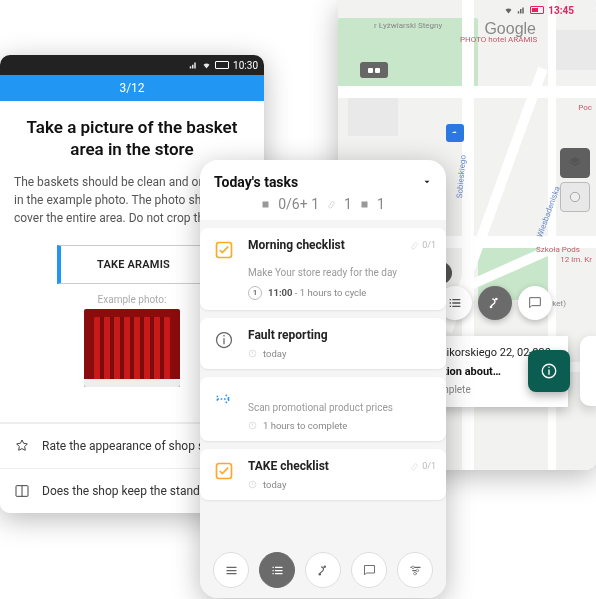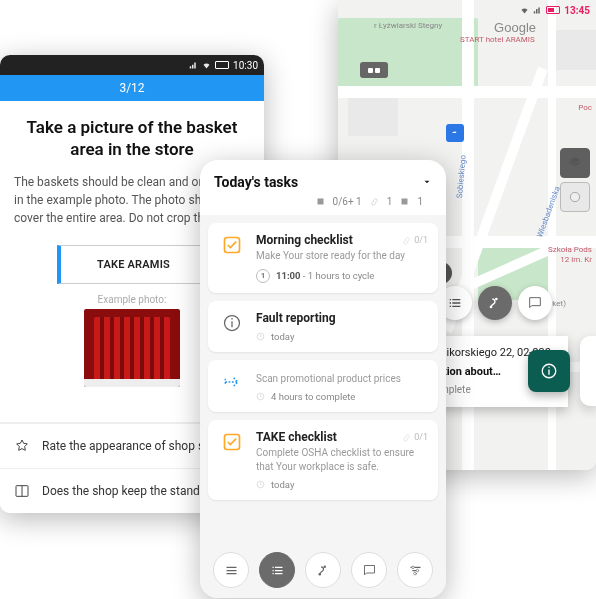--- a/index.html
+++ b/index.html
@@ -37,21 +37,21 @@
 .example-photo{width:96px;height:78px;margin:0 auto;background:#8a0c0c;border-radius:2px;position:relative;overflow:hidden}
 .example-photo::before{content:"";position:absolute;inset:8px 10px 0 10px;background:repeating-linear-gradient(90deg,#c91a1a 0 6px,#7d0b0b 6px 10px);border-radius:2px}
 .example-photo::after{content:"";position:absolute;left:0;right:0;bottom:0;height:8px;background:#eee}
 .left .items{position:absolute;bottom:0;left:0;right:0;background:#fff;border-top:1px solid #eee}
 .left .item{display:flex;align-items:center;gap:12px;padding:14px 14px;border-top:1px solid #eee;font-size:12px;color:#333}
 .left .item svg{width:16px;height:16px;flex-shrink:0;stroke:#444;fill:none;stroke-width:1.5}
 
 
 .right{top:0;right:0;width:258px;height:470px}
 .right .map{position:absolute;inset:0;background:var(--map-bg)}
-.right .statusbar{position:absolute;top:0;left:0;right:0;background:transparent}
+.right .statusbar{position:absolute;top:0;left:0;right:16px;background:transparent}
 .right .statusbar .time{color:var(--pink);font-weight:700}
 .park{position:absolute;background:var(--green-map);border-radius:2px}
 .road{position:absolute;background:var(--road)}
 .road.h{height:12px;left:0;right:0}
 .road.v{width:12px;top:0;bottom:0}
 .building{position:absolute;background:#e9e9e9}
 .poi{position:absolute;font-size:8px;color:#c55a6a;line-height:1.05;text-align:left}
 .poi2{color:#6c8cc7}
 .map-chip{position:absolute;background:#666;border-radius:3px;width:28px;height:16px;display:flex;align-items:center;justify-content:center;gap:2px}
 .map-chip span{width:5px;height:5px;background:#fff;border-radius:1px}
@@ -73,34 +73,34 @@
 .addr-card .done{margin-top:6px;font-size:10px;color:#888}
 .info-fab{position:absolute;width:42px;height:42px;border-radius:8px;background:var(--teal);display:flex;align-items:center;justify-content:center;box-shadow:0 4px 10px rgba(0,0,0,.3)}
 .info-fab svg{width:18px;height:18px;stroke:#fff;fill:none;stroke-width:1.8}
 .edge-card{position:absolute;right:0;width:16px;height:70px;top:336px;background:#fff;border-radius:10px 0 0 10px;box-shadow:0 4px 12px rgba(0,0,0,0.2)}
 
 
 .mid{top:160px;left:200px;width:246px;height:438px;display:flex;flex-direction:column;border-radius:18px}
 .mid .hdr{padding:14px 14px 6px;display:flex;align-items:center;justify-content:space-between}
 .mid .hdr .title{font-size:14px;font-weight:700;color:#111}
 .mid .hdr svg{width:10px;height:10px;fill:#222}
-.mid .meta{display:flex;justify-content:flex-end;padding:0 23px 8px;font-size:10px;color:#888}
+.mid .meta{display:flex;justify-content:center;padding:0 23px 8px;font-size:14px;color:#888}
 .mid .meta .left-meta,.mid .meta .right-meta{display:flex;gap:8px;align-items:center}
 .mid .meta svg{width:9px;height:9px;fill:#999}
-.tasks{flex:1;background:var(--bg);padding:8px 8px 70px;overflow:hidden}
+.tasks{flex:1;background:var(--bg);padding:8px 0 70px;overflow:hidden}
 .task{background:#fff;border-radius:8px;margin-bottom:8px;display:flex;gap:10px;padding:10px;box-shadow:0 1px 2px rgba(0,0,0,.08)}
 .task .icnwrap{width:28px;display:flex;align-items:flex-start;justify-content:center;padding-top:2px}
 .task .icnwrap svg{width:20px;height:20px}
 .task .body{flex:1;min-width:0}
 .task .row1{display:flex;justify-content:space-between;align-items:center}
 .task .ttl{font-size:12px;font-weight:700;color:#222}
 .task .ttl.blue{color:var(--blue)}
 .task .cnt{font-size:9px;color:#bbb;display:flex;align-items:center;gap:3px}
 .task .cnt svg{width:9px;height:9px;fill:#bbb}
-.task .desc{font-size:10px;color:#9a9a9a;line-height:1.35;margin-top:2px}
+.task .desc{font-size:10px;color:#9a9a9a;line-height:1.35;margin-top:14px}
 .task .sched{display:flex;align-items:center;gap:6px;margin-top:6px;font-size:9.5px;color:#888}
 .task .badge-num{width:14px;height:14px;border-radius:50%;border:1px solid #bbb;display:inline-flex;align-items:center;justify-content:center;font-size:8px;color:#777;font-weight:700}
 .task .sched svg{width:9px;height:9px;fill:#aaa}
 .bottombar{position:absolute;bottom:10px;left:0;right:0;display:flex;justify-content:center;gap:10px}
 .bfab{width:36px;height:36px;border-radius:50%;background:#fff;border:1px solid #ddd;display:flex;align-items:center;justify-content:center}
 .bfab.dark{background:#6b6b6b;border-color:#6b6b6b}
 .bfab svg{width:15px;height:15px;fill:#666}
 .bfab.dark svg{fill:#fff}
 .check-ic{stroke:var(--orange);fill:none;stroke-width:2}
 .info-ic{stroke:#666;fill:none;stroke-width:1.5}
@@ -127,27 +127,27 @@
     <div class="road v" style="left:210px;width:8px"></div>
     <div class="road" style="top:60px;left:152px;width:10px;height:280px;transform:rotate(20deg)"></div>
     <div class="road" style="top:290px;left:-10px;width:240px;height:10px;transform:rotate(-24deg)"></div>
 
     <span class="poi poi2" style="top:198px;left:118px;transform:rotate(-85deg);transform-origin:left top">Sobieskiego</span>
     <span class="poi poi2" style="top:236px;left:198px;transform:rotate(-70deg);transform-origin:left top">Wiesbadeniska</span>
     <span class="poi poi2" style="top:320px;left:10px;transform:rotate(-24deg);transform-origin:left top">Św. Bonifacego</span>
     <span class="poi poi2" style="top:402px;left:42px;transform:rotate(-59deg);transform-origin:left top">Sobieskiego</span>
 
     <span class="poi" style="top:22px;left:36px;color:#888">r Łyżwiarski Stegny</span>
-    <span class="poi" style="top:36px;left:122px">START hotel ARAMIS</span>
+    <span class="poi" style="top:36px;left:122px">PHOTO hotel ARAMIS</span>
     <span class="poi" style="top:104px;right:4px">Poc</span>
-    <span class="poi" style="top:246px;right:4px;">Szkoła Pods</span>
+    <span class="poi" style="top:246px;right:16px;">Szkoła Pods</span>
     <span class="poi" style="top:256px;right:4px;text-align:right">12 im. Kr</span>
     <span class="poi" style="top:300px;right:30px;color:#888">rket)</span>
 
-    <span style="position:absolute;top:20px;right:60px;font-size:13px;color:#888;font-family:Arial">Google</span>
+    <span style="position:absolute;top:20px;right:60px;font-size:16px;color:#888;font-family:Arial">Google</span>
 
     <div class="map-chip" style="top:62px;left:22px">
         <span></span>
         <span></span>
       </div>
     <div class="map-blue" style="top:124px;left:108px">
         <svg viewBox="0 0 24 24">
           <path d="M4 12h12l-4-4m4 4l-4 4"></path>
         </svg>
       </div>
@@ -341,42 +341,41 @@
             <path d="M4 12h14m-4-5l5 5-5 5M4 8v8" stroke-dasharray="2 2"></path>
           </svg>
         </div>
         <div class="body">
           <div class="desc">Scan promotional product prices</div>
           <div class="sched">
             <svg viewBox="0 0 24 24">
               <circle cx="12" cy="12" r="9" fill="none" stroke="#aaa"></circle>
               <path d="M12 7v5l3 2" stroke="#aaa" fill="none"></path>
             </svg>
-            <span>4 hours to complete</span>
+            <span>1 hours to complete</span>
           </div>
         </div>
       </div>
       <div class="task">
         <div class="icnwrap">
           <svg viewBox="0 0 24 24" class="check-ic">
             <rect x="3" y="3" width="18" height="18" rx="3"></rect>
             <path d="M7 12l3 3 7-7"></path>
           </svg>
         </div>
         <div class="body">
           <div class="row1">
             <span class="ttl">TAKE checklist</span>
             <span class="cnt">
               <svg viewBox="0 0 24 24">
                 <path d="M10 14a4 4 0 010-6l2-2a4 4 0 016 6l-1 1m-3-1a4 4 0 010 6l-2 2a4 4 0 01-6-6l1-1" fill="none" stroke="#bbb"></path>
               </svg>
               <span>0/1</span>
             </span>
           </div>
-          <div class="desc">Complete OSHA checklist to ensure that Your workplace is safe.</div>
           <div class="sched">
             <svg viewBox="0 0 24 24">
               <circle cx="12" cy="12" r="9" fill="none" stroke="#aaa"></circle>
               <path d="M12 7v5l3 2" stroke="#aaa" fill="none"></path>
             </svg>
             <span>today</span>
           </div>
         </div>
       </div>
     </div>

